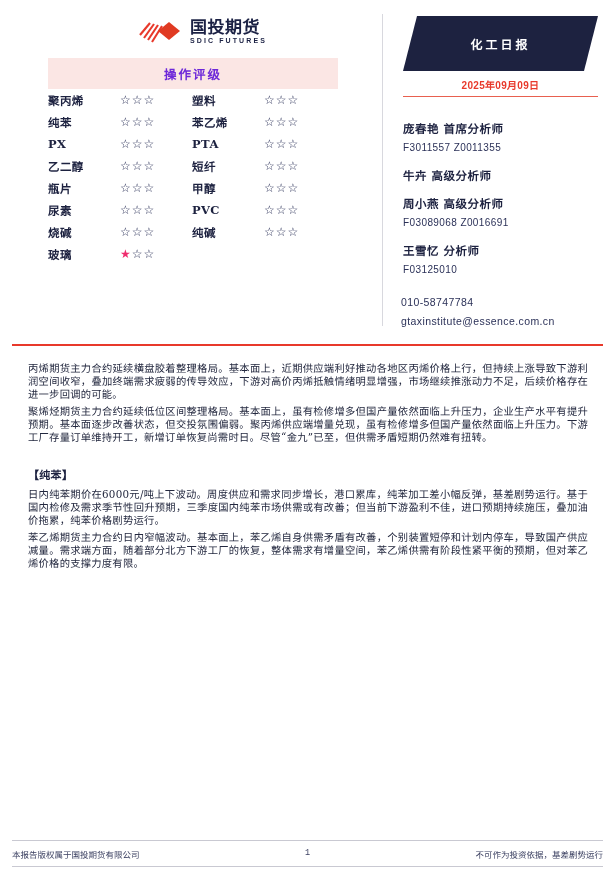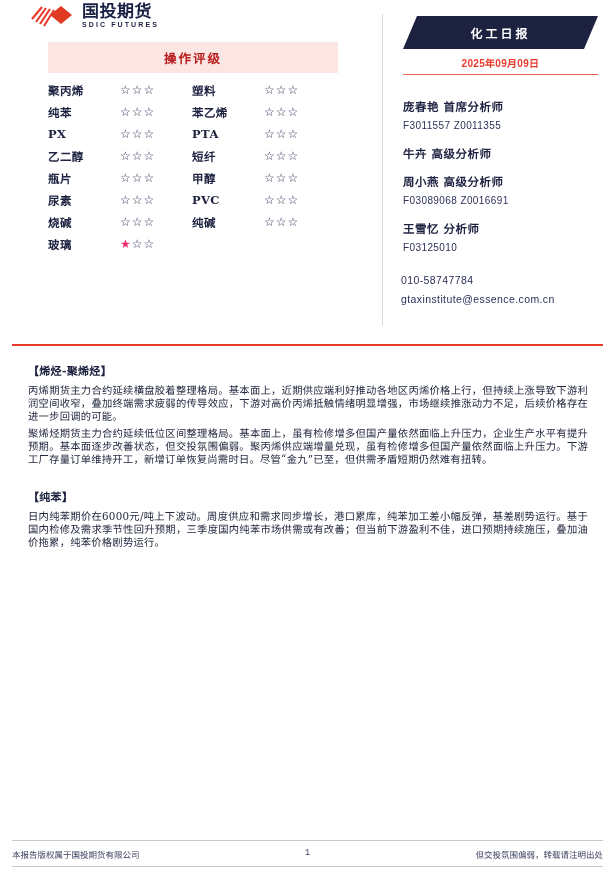--- a/index.html
+++ b/index.html
@@ -52,22 +52,24 @@
     top: 14px;
     width: 1px;
     height: 312px;
     background: #d8d8de;
   }
 
   
   .logo {
     display: flex;
     align-items: center;
+    margin-top: 16px;
     margin-left: 12px;
     height: 30px;
+    justify-content: center;
   }
   .logo-mark {
     position: relative;
     width: 46px;
     height: 26px;
     margin-right: 6px;
     flex: none;
   }
   .logo-mark svg { display: block; }
 
@@ -93,26 +95,26 @@
     margin-top: 12px;
     margin-left: 30px;
     width: 290px;
   }
   .ratings-title {
     background: #fbe6e4;
     text-align: center;
     font-family: "DejaVu Serif", "Liberation Serif", serif;
     font-size: 12.5px;
     font-weight: bold;
-    color: #b91c1c;
+    color: #6d28d9;
     padding: 6px 0 6px 0;
     letter-spacing: 2px;
   }
   .ratings-body {
-    margin-top: 6px;
+    margin-top: 0;
   }
   .rt-row {
     display: flex;
     align-items: center;
     height: 22px;
   }
   .rt-name {
     width: 72px;
     font-family: "DejaVu Serif", "Liberation Serif", serif;
     font-size: 11.5px;
@@ -138,21 +140,21 @@
     position: relative;
   }
   .banner {
     background: #1d2240;
     color: #ffffff;
     text-align: center;
     font-family: "DejaVu Serif", "Liberation Serif", serif;
     font-size: 12px;
     font-weight: bold;
     letter-spacing: 3px;
-    padding: 8px 0;
+    padding: 19px 0;
     -webkit-clip-path: polygon(14px 0, 100% 0, calc(100% - 14px) 100%, 0 100%);
     clip-path: polygon(14px 0, 100% 0, calc(100% - 14px) 100%, 0 100%);
   }
   .banner-date {
     margin-top: 6px;
     text-align: center;
     font-family: "Liberation Sans", sans-serif;
     font-size: 10px;
     font-weight: bold;
     color: #e8392b;
@@ -389,35 +391,35 @@
         <div class="contact-line">gtaxinstitute@essence.com.cn</div>
       </div>
     </div>
   </div>
 
   <div class="header-rule"></div>
 
   <div class="body">
 
     <div>
-      <div class="sec-head">【烯烃-聚烯烃】</div>
       <div class="para">丙烯期货主力合约延续横盘胶着整理格局。基本面上，近期供应端利好推动各地区丙烯价格上行，但持续上涨导致下游利润空间收窄，叠加终端需求疲弱的传导效应，下游对高价丙烯抵触情绪明显增强，市场继续推涨动力不足，后续价格存在进一步回调的可能。</div>
       <div class="para">聚烯烃期货主力合约延续低位区间整理格局。基本面上，虽有检修增多但国产量依然面临上升压力，企业生产水平有提升预期。基本面逐步改善状态，但交投氛围偏弱。聚丙烯供应端增量兑现，虽有检修增多但国产量依然面临上升压力。下游工厂存量订单维持开工，新增订单恢复尚需时日。尽管“金九”已至，但供需矛盾短期仍然难有扭转。</div>
     </div>
 
     <div class="sec-gap"></div>
 
     <div>
       <div class="sec-head">【纯苯】</div>
       <div class="para">日内纯苯期价在6000元/吨上下波动。周度供应和需求同步增长，港口累库，纯苯加工差小幅反弹，基差剧势运行。基于国内检修及需求季节性回升预期，三季度国内纯苯市场供需或有改善；但当前下游盈利不佳，进口预期持续施压，叠加油价拖累，纯苯价格剧势运行。</div>
+      <div class="para">苯乙烯期货主力合约日内窄幅波动。基本面上，苯乙烯自身供需矛盾有改善，个别装置短停和计划内停车，导致国产供应减量。需求端方面，随着部分北方下游工厂的恢复，整体需求有增量空间，苯乙烯供需有阶段性紧平衡的预期，但对苯乙烯价格的支撑力度有限。</div>
     </div>
 
   </div>
 
   <div class="footer-rule-top"></div>
   <div class="footer">
     <span>本报告版权属于国投期货有限公司</span>
     <span class="footer-center">1</span>
-    <span>但交投氛围偏弱，转载请注明出处</span>
+    <span>不可作为投资依据，基差剧势运行</span>
   </div>
   <div class="footer-rule-bottom"></div>
 
 </div>
 
 </body></html>

